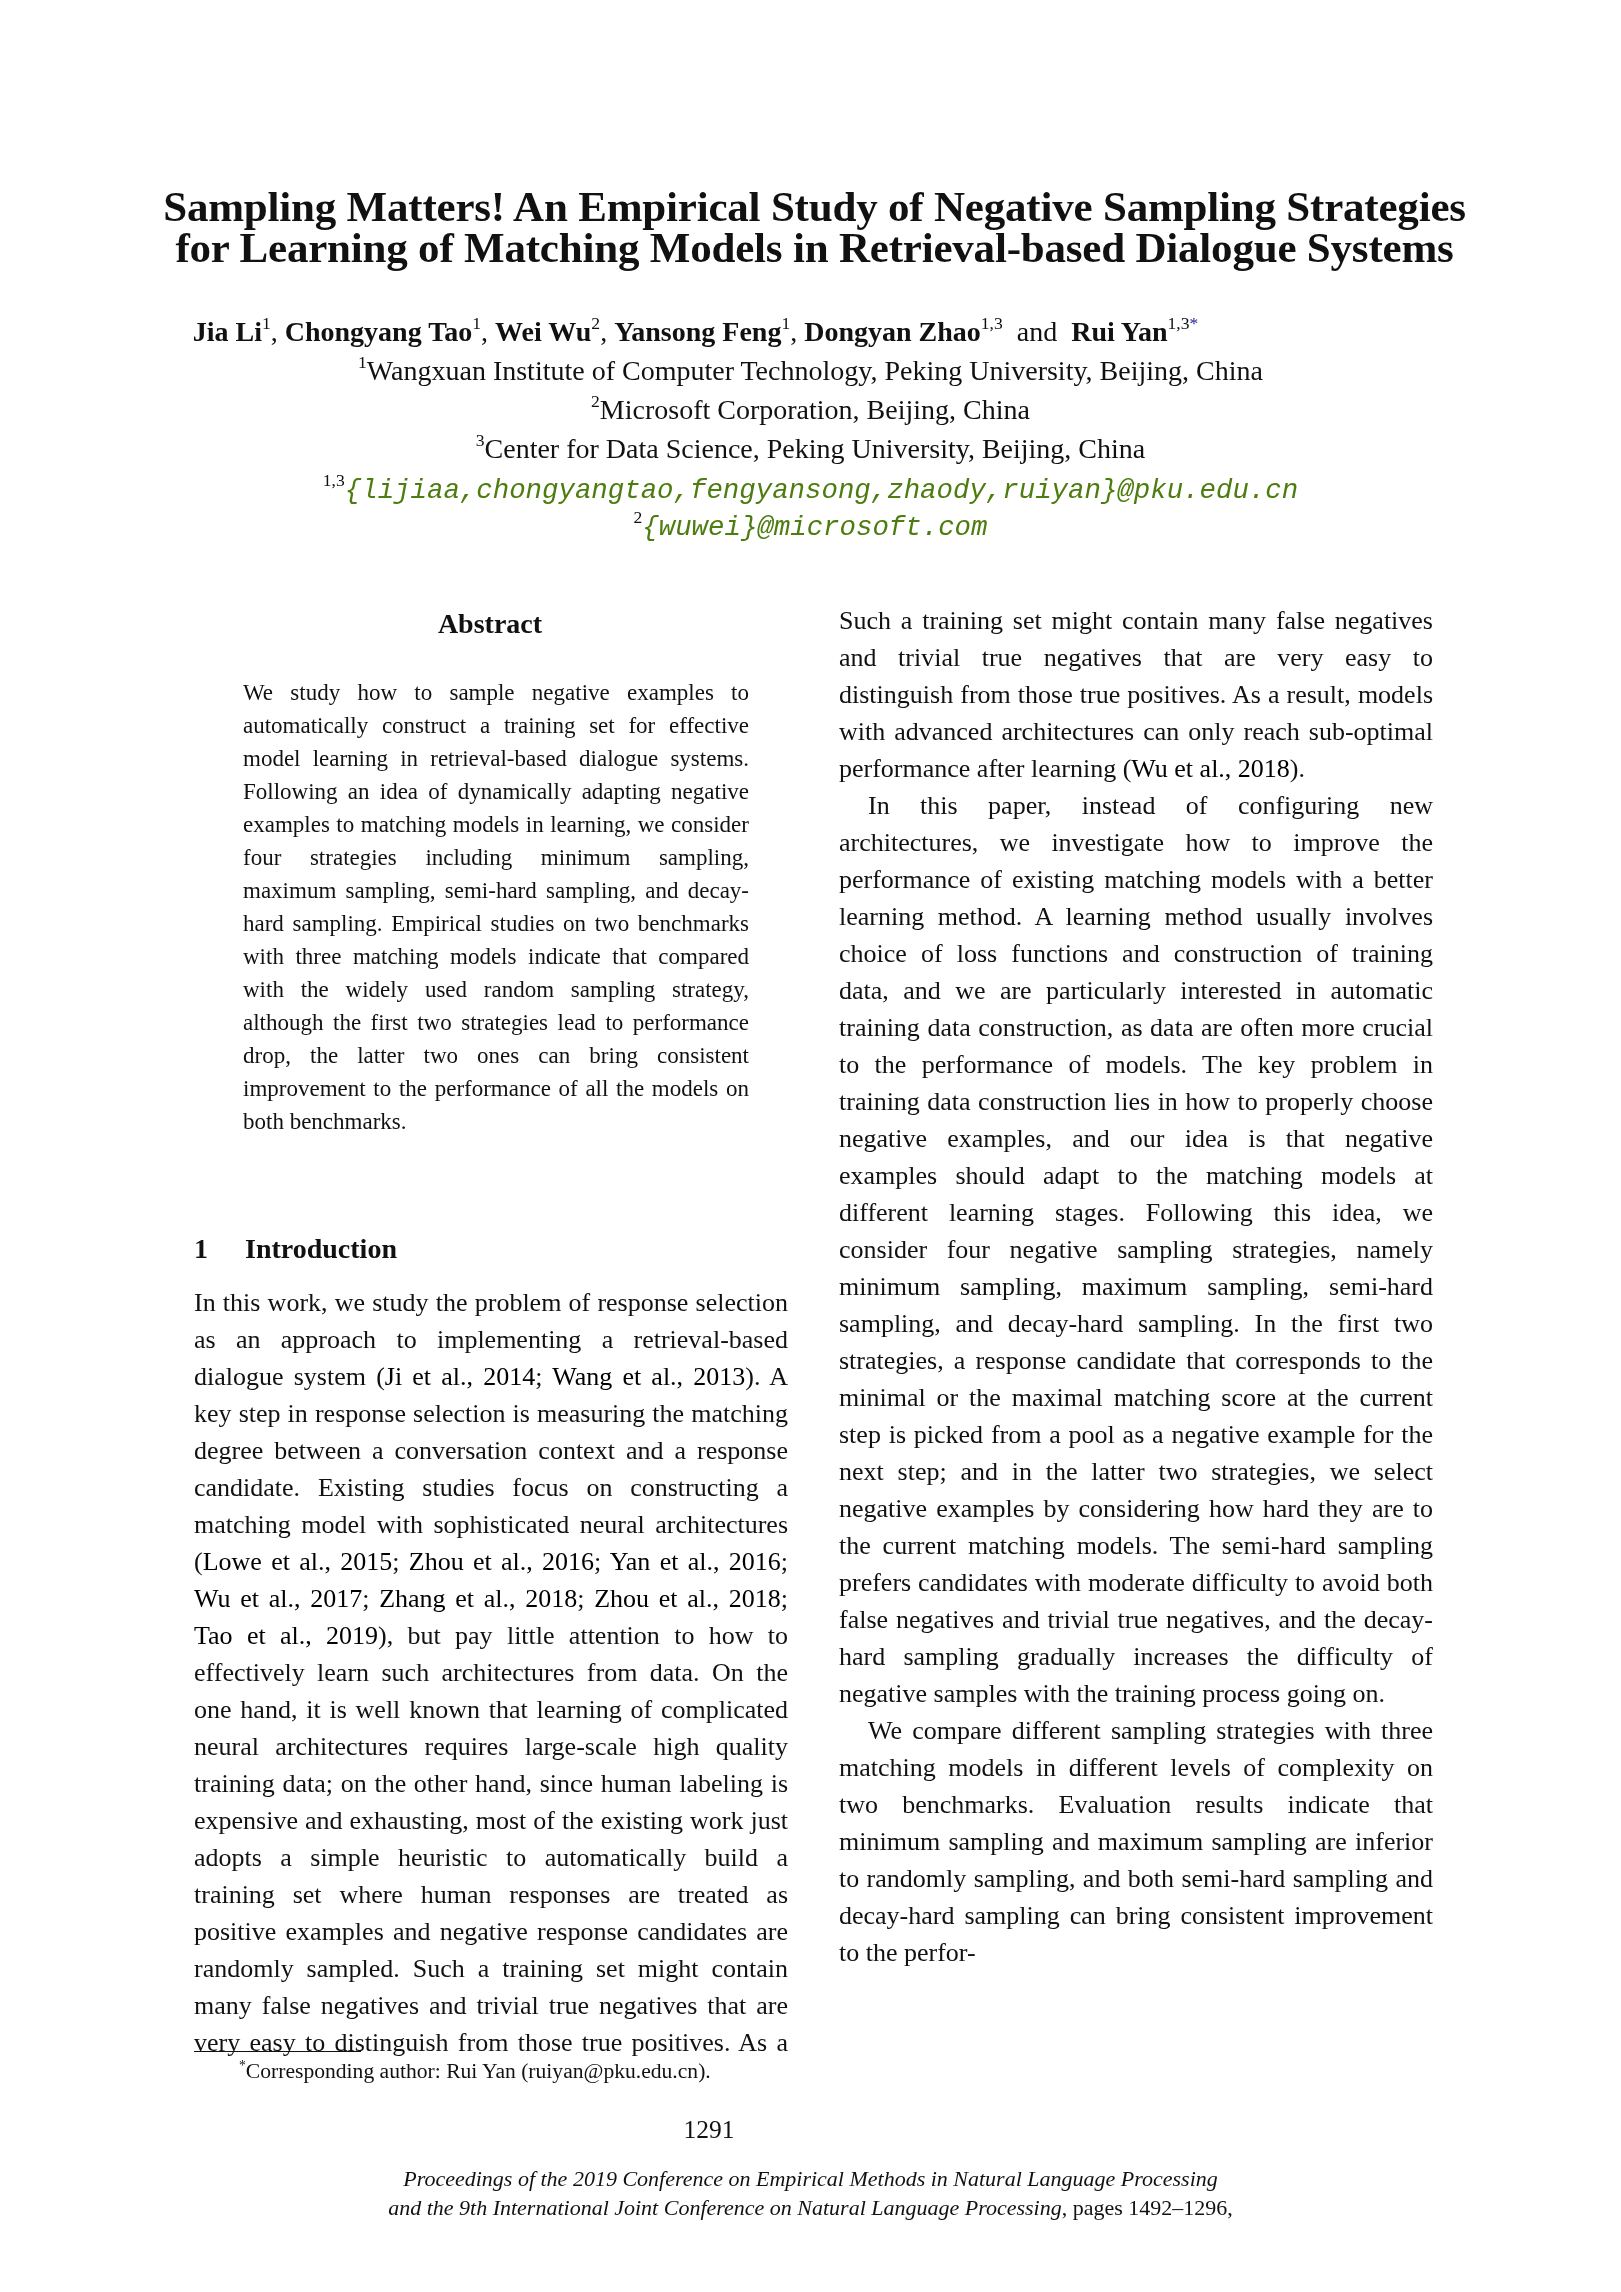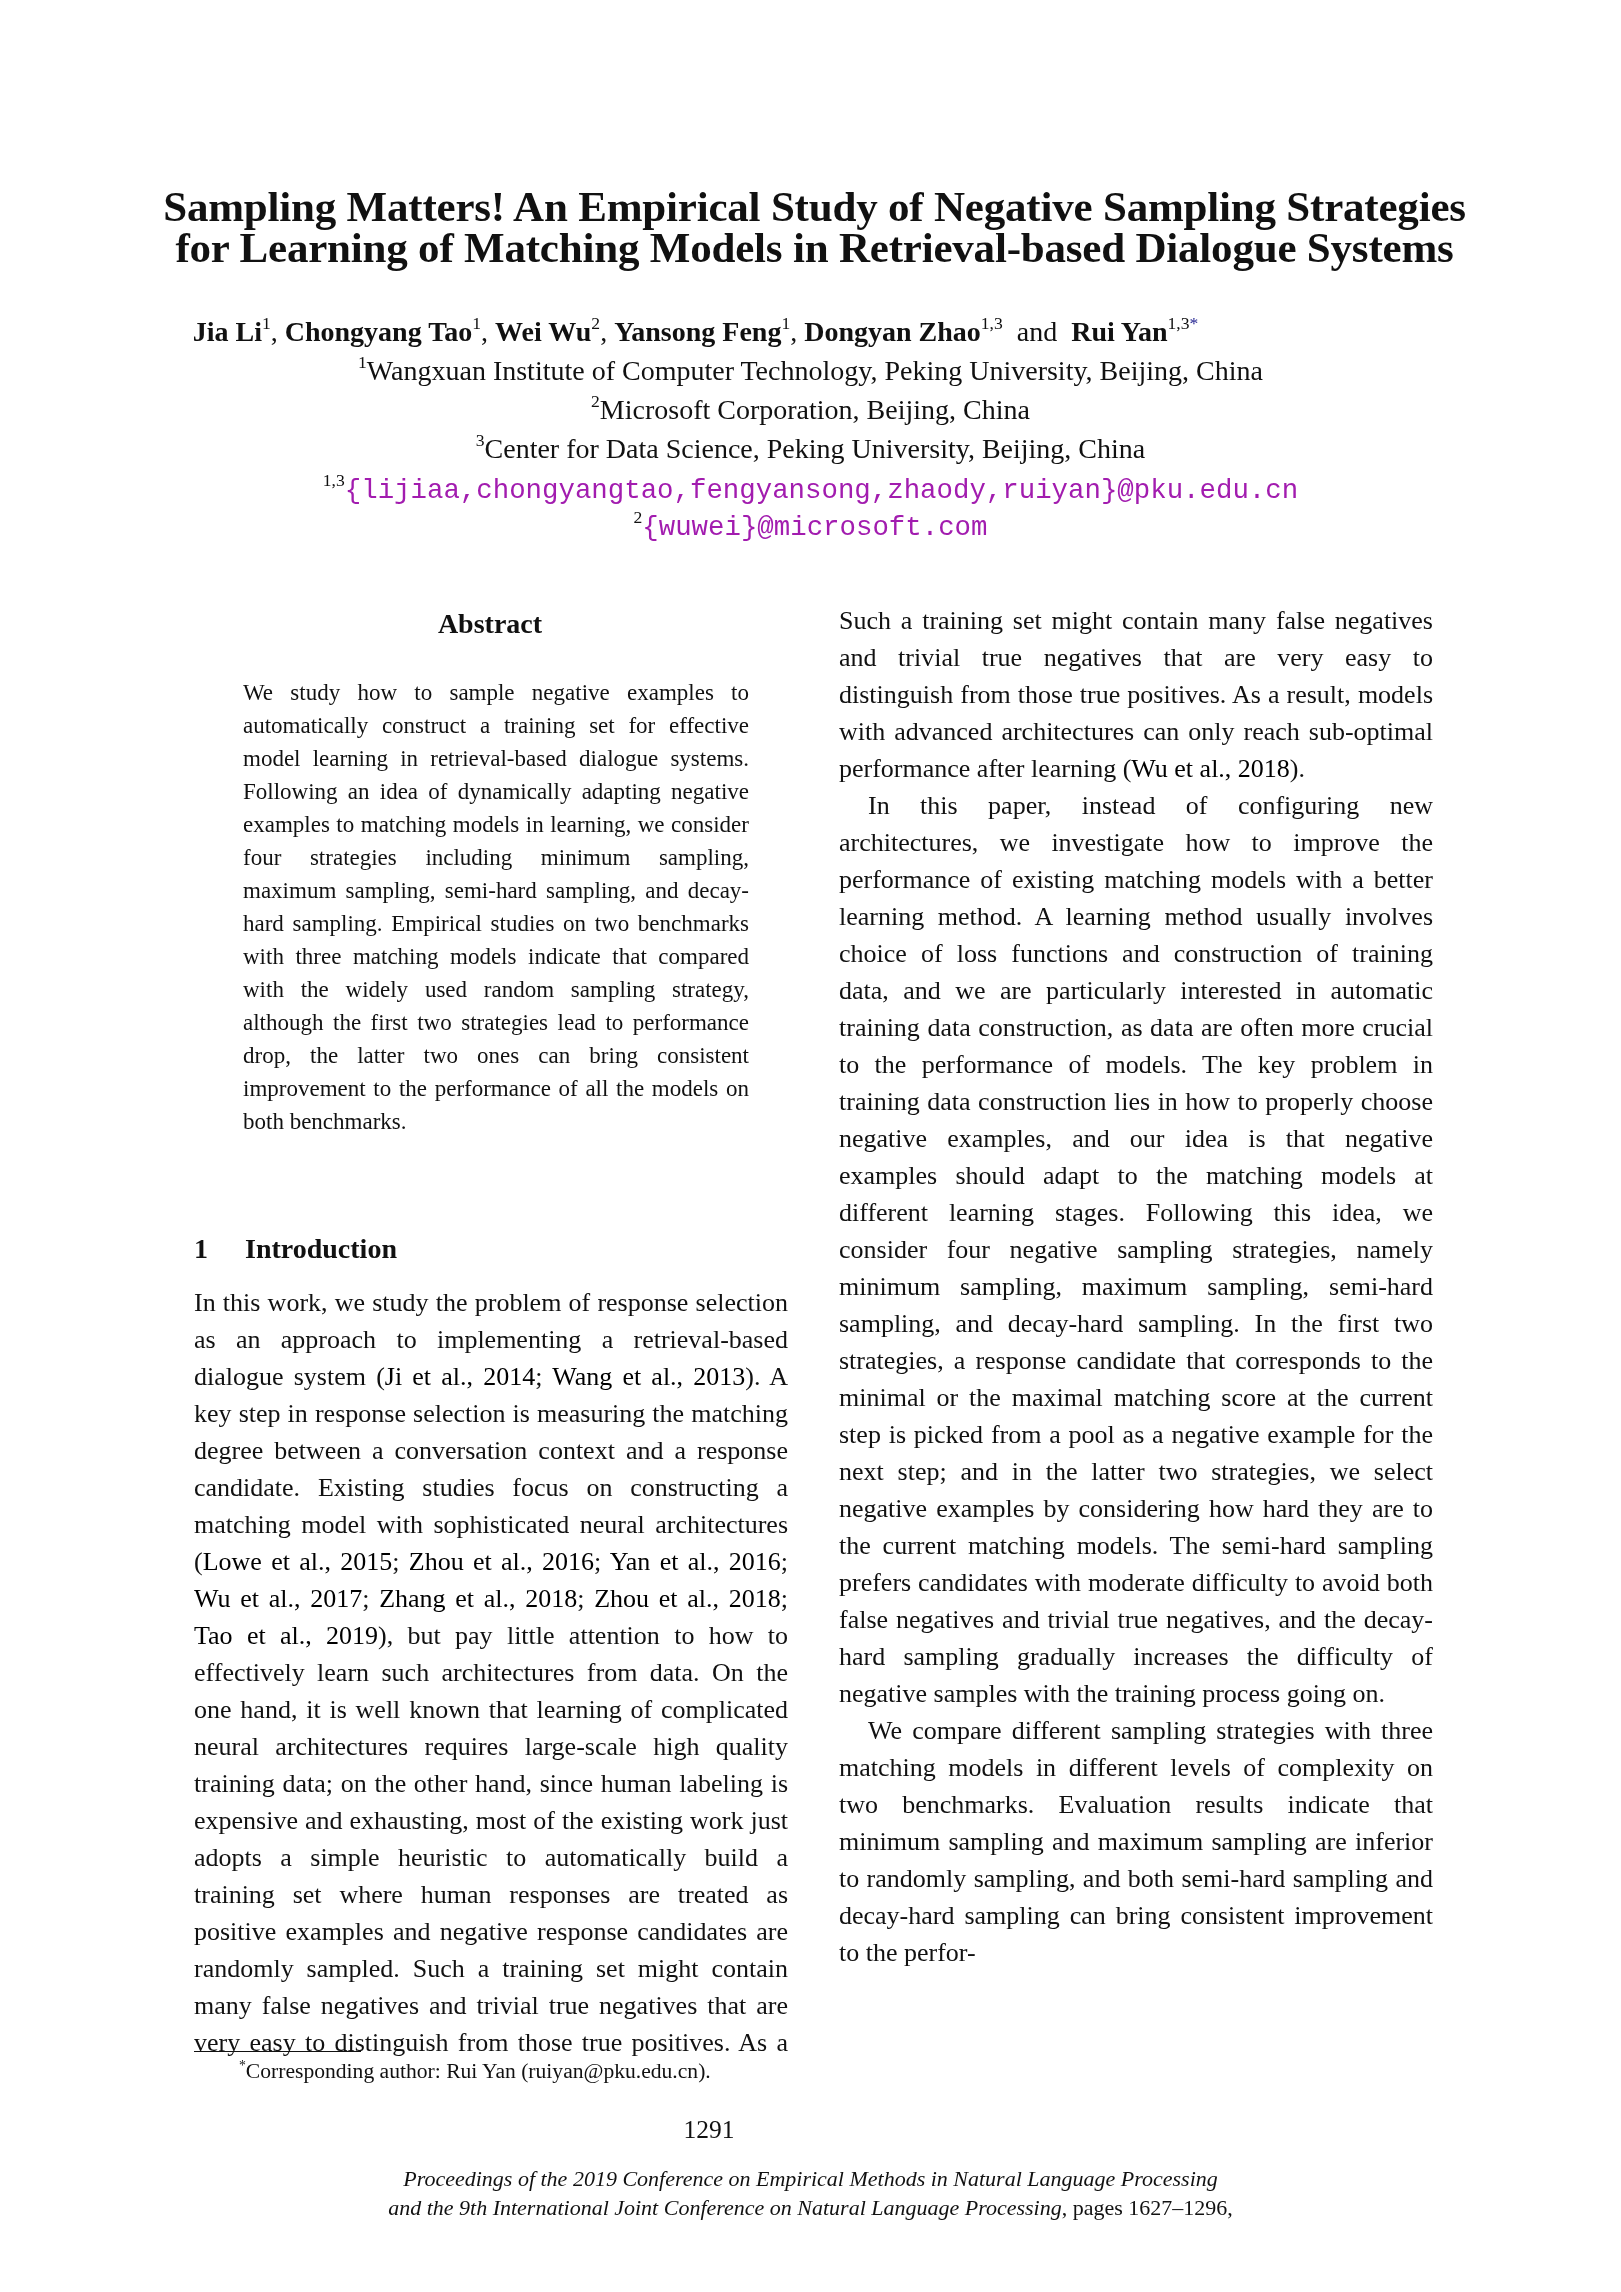--- a/index.html
+++ b/index.html
@@ -7,21 +7,21 @@
          font-family: "Liberation Serif", "DejaVu Serif", serif; color: #111; }
   .title { position: absolute; left: 4px; width: 1621px; top: 186px; text-align: center;
            font-weight: bold; font-size: 43px; line-height: 41px; letter-spacing: -0.2px; }
   .authors { position: absolute; left: 0; width: 1391px; top: 312px; text-align: center;
              font-size: 28px; line-height: 39px; }
   .authors b { font-weight: bold; }
   .authors sup { font-size: 17.6px; vertical-align: 11.8px; line-height: 0; }
   .authors .star { color: #1a1a8c; }
   .affil { position: absolute; left: 0; width: 1621px; text-align: center; font-size: 28px; line-height: 39px; }
   .affil sup { font-size: 17.6px; vertical-align: 11.8px; line-height: 0; }
-  .mono { font-family: "Liberation Mono", "DejaVu Sans Mono", monospace; font-size: 27.4px; color: #a21caf; }
+  .mono { font-family: "Liberation Mono", "DejaVu Sans Mono", monospace; font-size: 27.4px; color: #4d7c0f; font-style: italic; }
   .col { position: absolute; text-align: justify; font-size: 26px; line-height: 37px; }
   .abs-head { position: absolute; left: 245px; width: 490px; top: 608px; text-align: center;
               font-weight: bold; font-size: 28px; }
   .abs-body { position: absolute; left: 243px; width: 506px; top: 676px; text-align: justify;
               font-size: 23px; line-height: 33px; }
   .sec-head { position: absolute; left: 194px; top: 1233px; font-weight: bold; font-size: 28px; }
   .sec-head .num { display: inline-block; width: 51px; }
   .p { margin: 0; }
   .indent { text-indent: 29px; }
   .cite { color: #000000; }
@@ -75,15 +75,15 @@
   <p class="p indent">We compare different sampling strategies with three matching models in different levels of complexity on two benchmarks. Evaluation results indicate that minimum sampling and maximum sampling are inferior to randomly sampling, and both semi-hard sampling and decay-hard sampling can bring consistent improvement to the perfor-</p>
 </div>
 
 <div class="footnote-rule"></div>
 <div class="footnote"><sup>*</sup><span>Corresponding author: Rui Yan (ruiyan@pku.edu.cn).</span></div>
 
 <div class="pagenum">1291</div>
 
 <div class="proc">
   <div><i>Proceedings of the 2019 Conference on Empirical Methods in Natural Language Processing</i></div>
-  <div><i>and the 9th International Joint Conference on Natural Language Processing</i><span>, pages 1627–1296,</span></div>
+  <div><i>and the 9th International Joint Conference on Natural Language Processing</i><span>, pages 1492–1296,</span></div>
 </div>
 
 
 </body></html>

